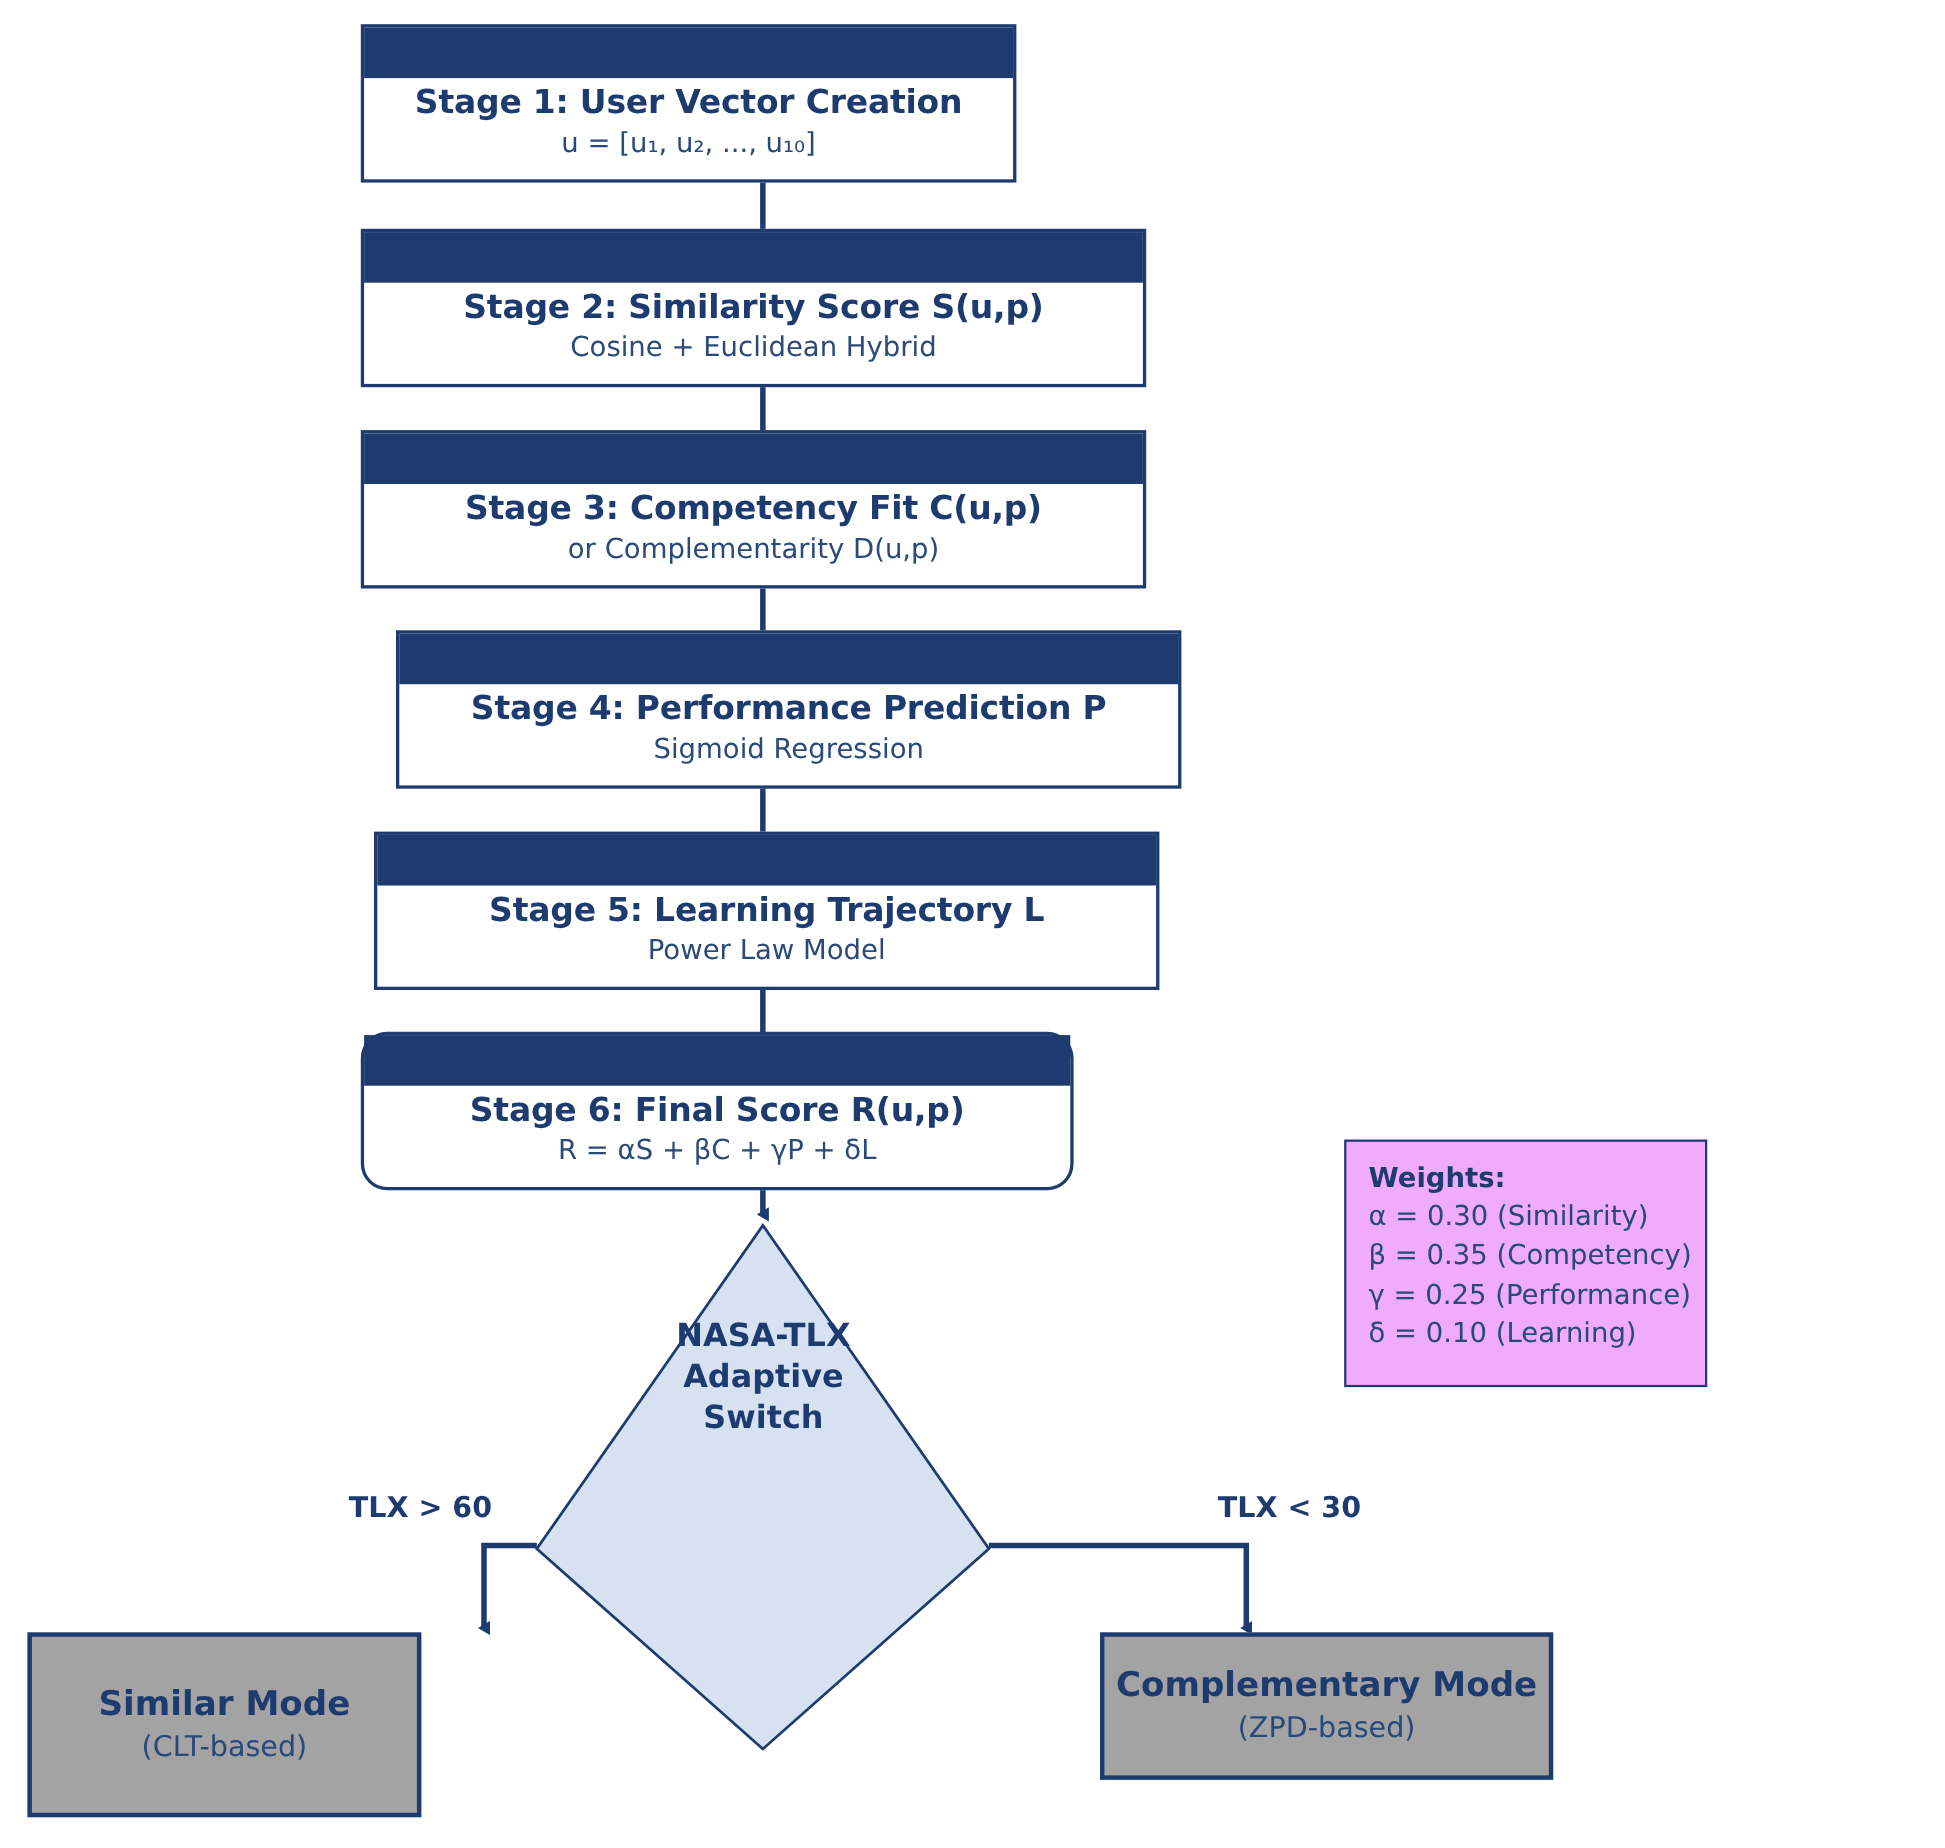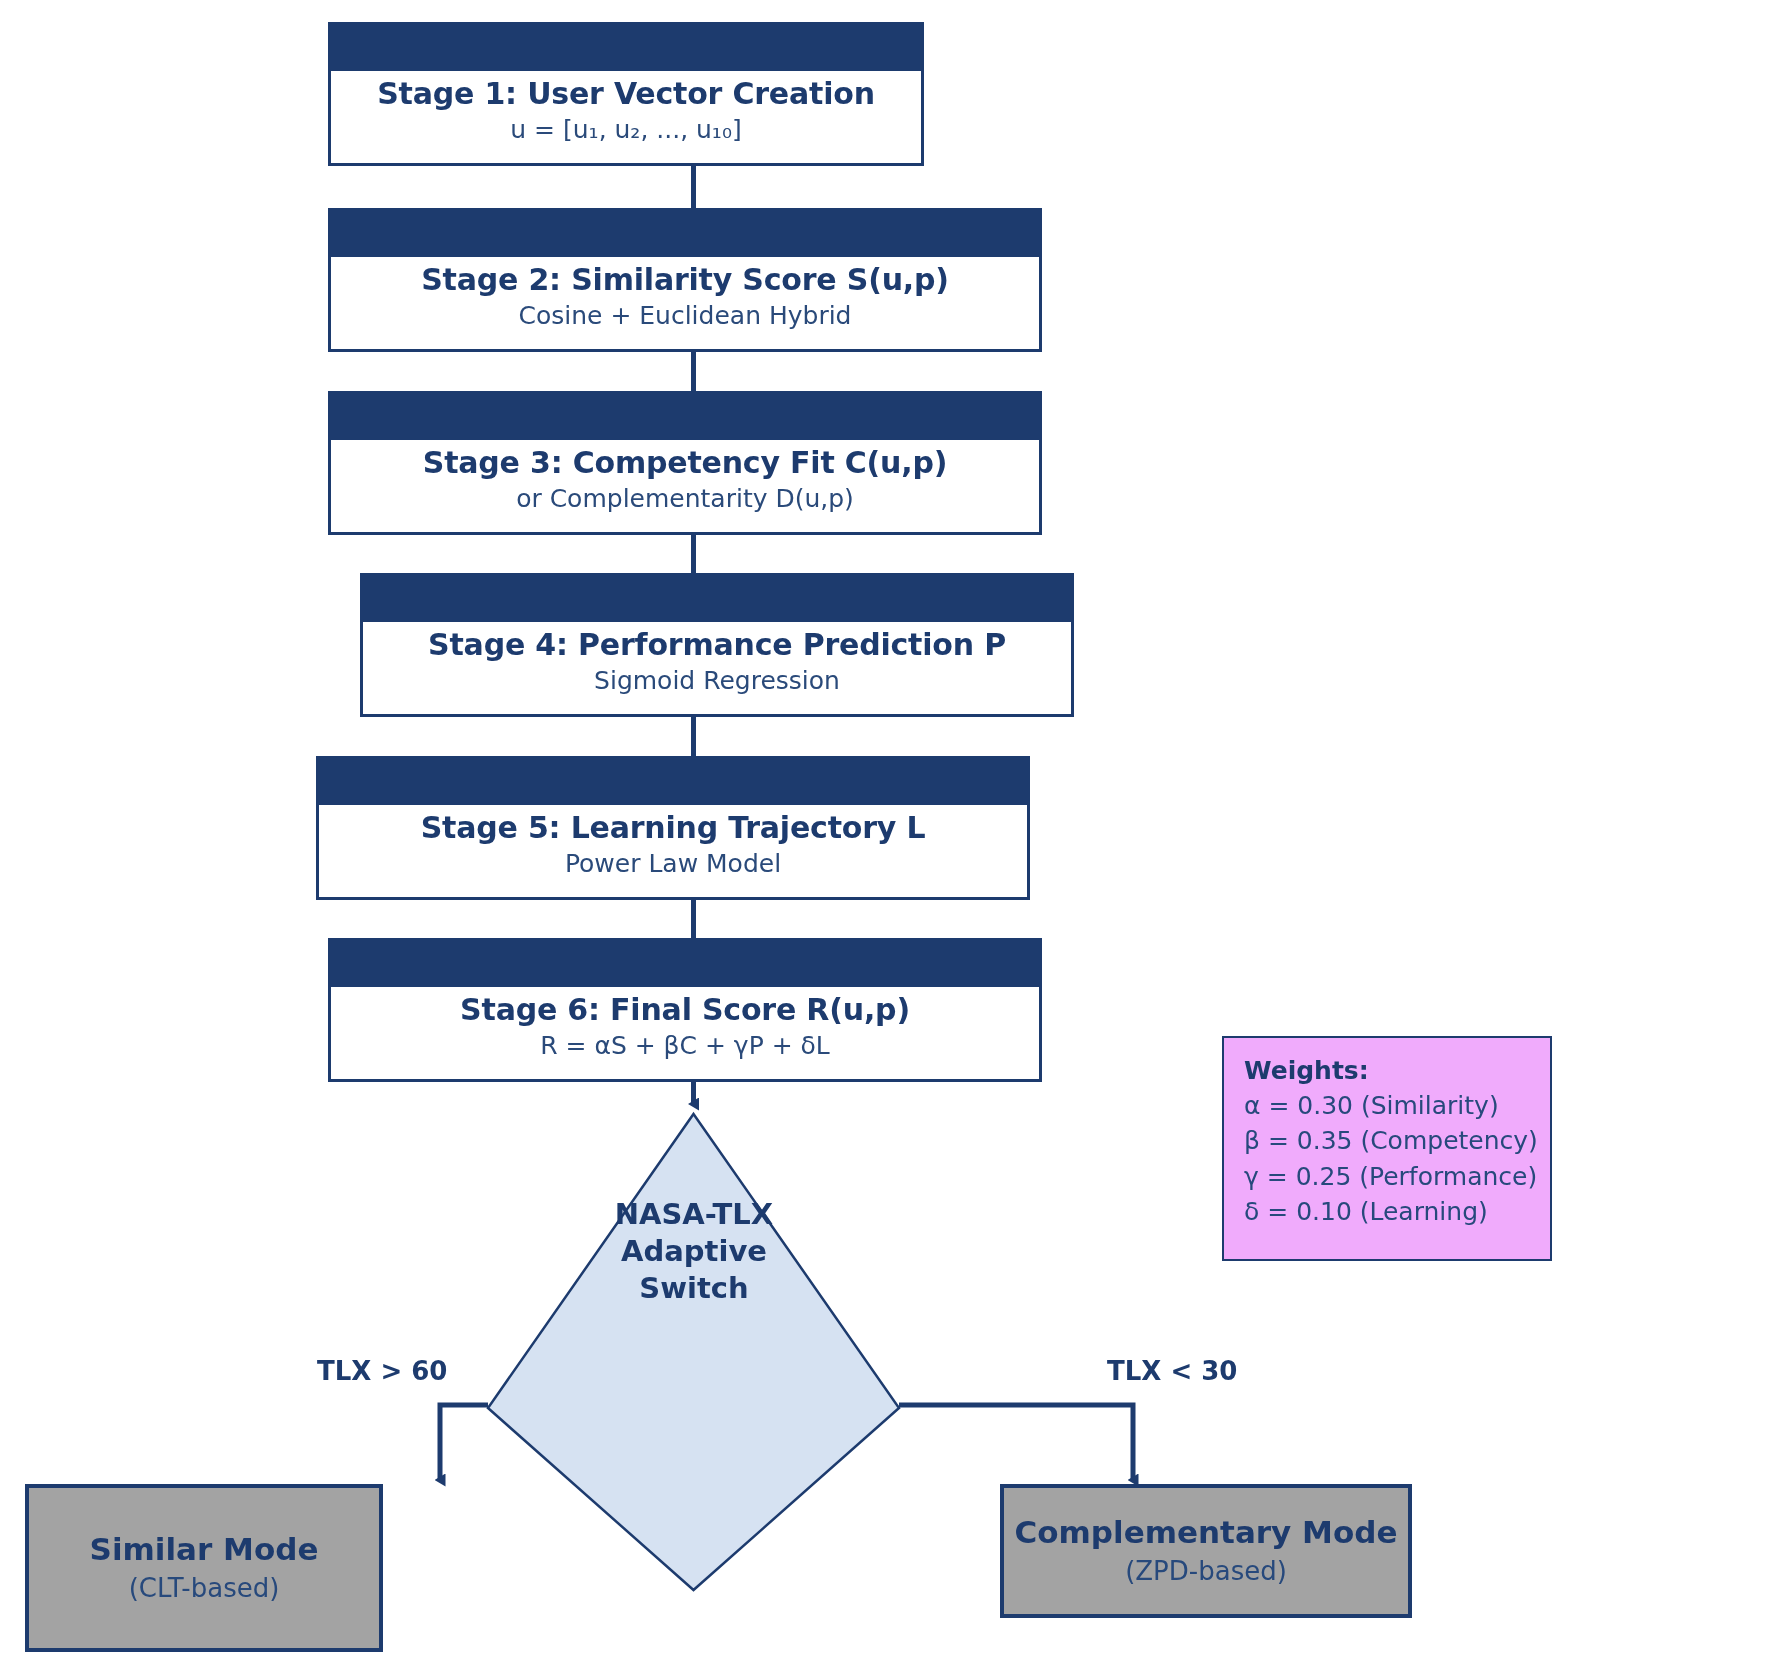--- a/index.html
+++ b/index.html
@@ -132,29 +132,29 @@
   </div>
 
   <div class="stage-box" style="left:328px;top:573px;width:714px;height:144px;margin-left:32px;">
     <div class="hdr"></div>
     <div class="body">
       <div class="stage-title">Stage 4: Performance Prediction P</div>
       <div class="stage-sub">Sigmoid Regression</div>
     </div>
   </div>
 
-  <div class="stage-box" style="left:316px;top:756px;width:714px;height:144px;">
+  <div class="stage-box" style="left:340px;top:756px;width:714px;height:144px;">
     <div class="hdr"></div>
     <div class="body">
       <div class="stage-title">Stage 5: Learning Trajectory L</div>
       <div class="stage-sub">Power Law Model</div>
     </div>
   </div>
 
-  <div class="stage-box" style="left:328px;top:938px;width:714px;height:144px;">
+  <div class="stage-box" style="left:328px;top:938px;width:648px;height:144px;border-radius:24px;">
     <div class="hdr"></div>
     <div class="body">
       <div class="stage-title">Stage 6: Final Score R(u,p)</div>
       <div class="stage-sub">R = αS + βC + γP + δL</div>
     </div>
   </div>
 
   <div class="weights-box">
     <div class="weights-title">Weights:</div>
     <div class="weights-line">α = 0.30 (Similarity)</div>

